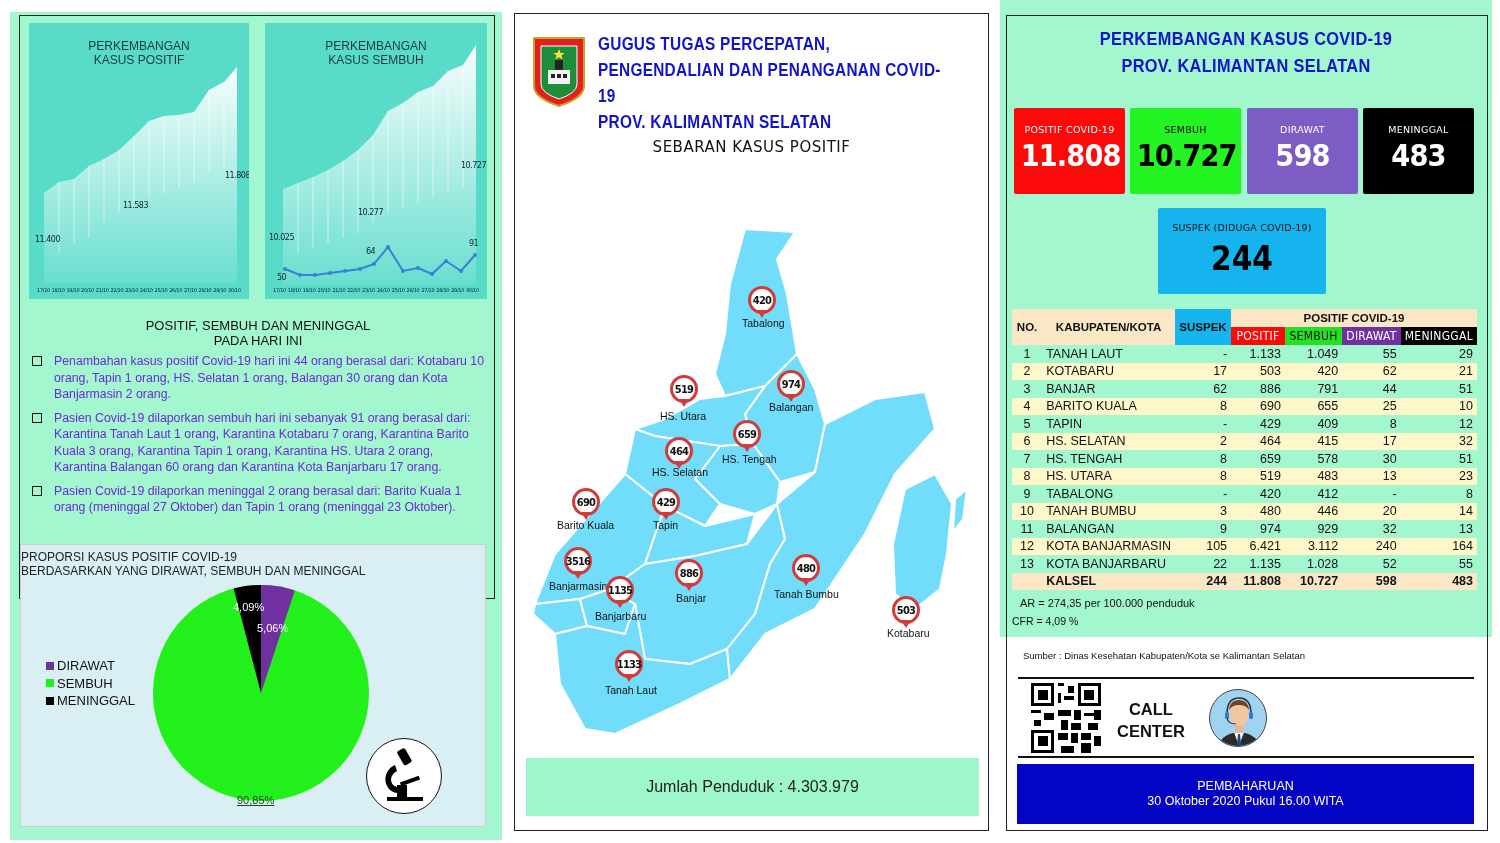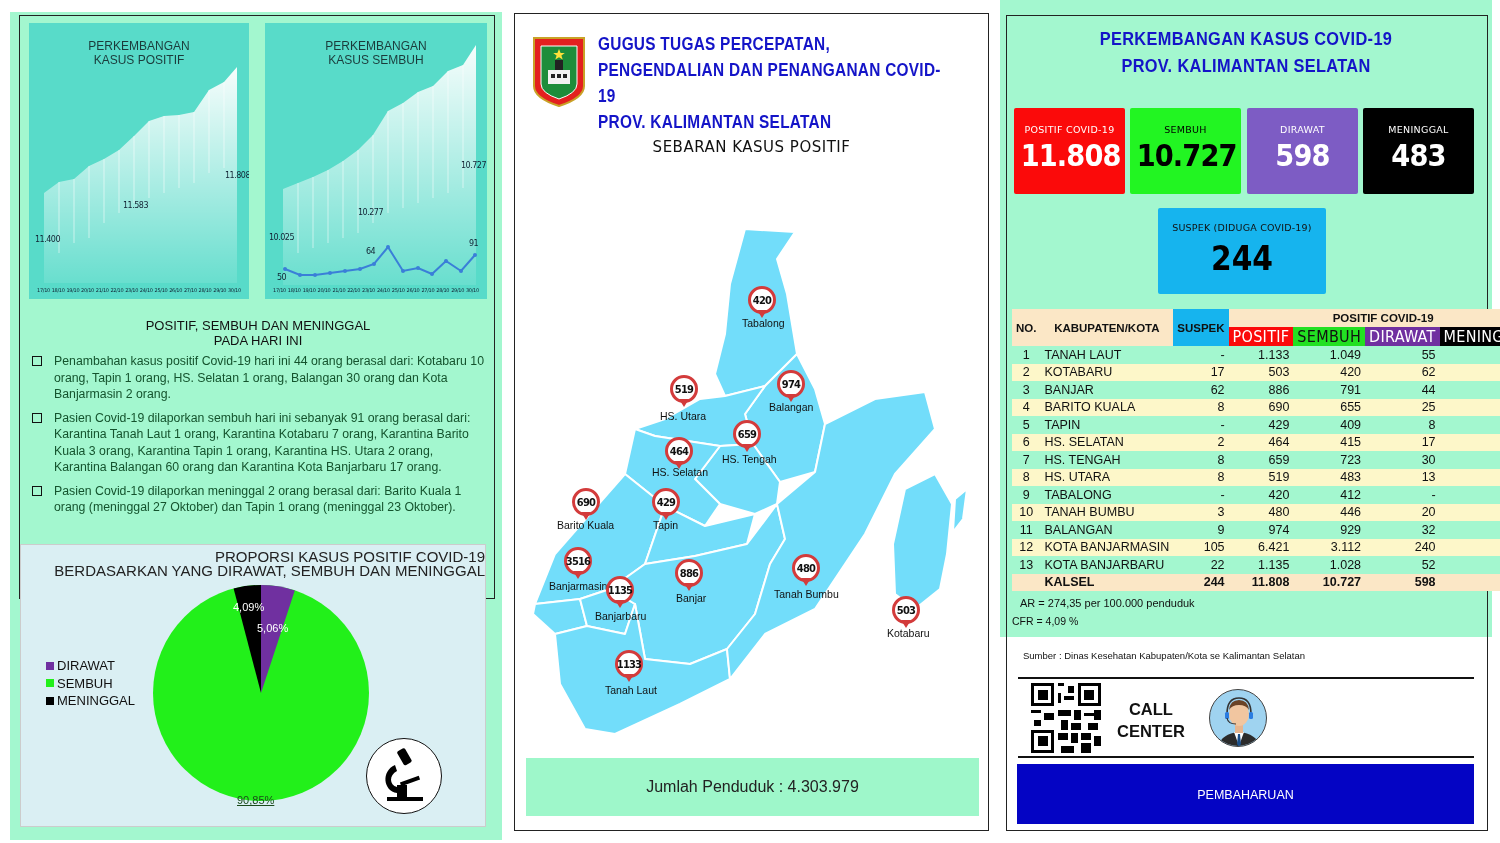--- a/index.html
+++ b/index.html
@@ -12,25 +12,25 @@
   .mini-chart { position: absolute; top: 7px; width: 220px; height: 276px; background: #58dbc9; overflow: hidden; }
   .mini-chart .ct { position: absolute; left: 0; right: 0; top: 16px; text-align: center; font-size: 12px; line-height: 14px; color: #1b3b3b; }
   .mini-chart svg { position: absolute; left: 0; top: 0; }
   .mini-chart .lbl { position: absolute; font-family: "DejaVu Sans", sans-serif; font-size: 8px; color: #123; letter-spacing: -0.5px; }
   .mini-chart .xt { position: absolute; bottom: 6px; left: 8px; right: 8px; display: flex; justify-content: space-between; font-size: 5px; color: #123; font-family: "DejaVu Sans", sans-serif; letter-spacing: -0.3px; }
   .chart-sep { position: absolute; left: 246px; top: 18px; width: 2px; height: 245px; background: #1d3535; }
 
   #today { position: absolute; left: 0; top: 302px; width: 476px; }
   #today .h { text-align: center; font-size: 13px; line-height: 15px; color: #111; margin-bottom: 5px; }
   #today ul { list-style: none; padding: 0 10px 0 12px; }
-  #today li { position: relative; padding-left: 22px; font-size: 12.3px; line-height: 16.5px; margin-bottom: 7px; color: #14532d; }
+  #today li { position: relative; padding-left: 22px; font-size: 12.3px; line-height: 16.5px; margin-bottom: 7px; color: #6d28d9; }
   #today li .box { position: absolute; left: 0; top: 3px; width: 10px; height: 10px; border: 1.6px solid #111; }
 
   #pie-box { position: absolute; left: 0; top: 528px; width: 466px; height: 283px; background: #daeff3; border: 1px solid #ccc; }
-  #pie-box .ph { text-align: right; font-size: 15px; line-height: 14px; margin-top: 5px; color: #222; margin-left: 21px; }
+  #pie-box .ph { text-align: left; font-size: 12px; line-height: 14px; margin-top: 5px; color: #222; }
   #pie-box svg.pie { position: absolute; left: 130px; top: 38px; }
   .legend { position: absolute; left: 25px; top: 112px; font-size: 13px; line-height: 17.5px; color: #111; }
   .legend div { display: flex; align-items: center; }
   .legend span.sw { display: inline-block; width: 8px; height: 8px; margin-right: 3px; }
   .plab { position: absolute; font-size: 11px; color: #fff; }
   .plab.dark { color: #1a4a1a; text-decoration: underline; }
   .micro { position: absolute; left: 345px; top: 193px; width: 76px; height: 76px; border-radius: 50%; border: 1.5px solid #111; background: #fff; }
 
   
   #mid { position: absolute; left: 514px; top: 13px; width: 475px; height: 818px; background: #fff; border: 1px solid #222; }
@@ -52,33 +52,33 @@
   .card .cl { margin-top: 16px; font-size: 9.5px; letter-spacing: 0.3px; font-family: "DejaVu Sans", sans-serif; }
   .card .cv { font-family: "DejaVu Sans", sans-serif; font-weight: bold; font-size: 31px; line-height: 34px; margin-top: 3px; letter-spacing: -1px; transform: scaleX(0.88); }
   #suspek { position: absolute; left: 158px; top: 208px; width: 168px; height: 86px; background: #16b4ee; border-radius: 2px; text-align: center; }
   #suspek .cl { margin-top: 14px; font-size: 9.5px; font-family: "DejaVu Sans", sans-serif; color: #111; letter-spacing: 0.2px; }
   #suspek .cv { font-family: "DejaVu Sans", sans-serif; font-weight: bold; font-size: 33px; margin-top: 6px; color: #000; transform: scaleX(0.9); }
 
   table#tbl { position: absolute; left: 12px; top: 309px; width: 465px; border-collapse: collapse; font-size: 12.5px; }
   #tbl td, #tbl th { padding: 0 4px; height: 17.5px; white-space: nowrap; }
   #tbl thead th { background: #fbe7c6; font-weight: bold; font-size: 11.5px; }
   #tbl th.suspek-h { background: #16b4ee; color: #111; }
-  #tbl .sub-h th { color: #fff; font-weight: normal; font-size: 16px; height: 18px; font-family: "DejaVu Sans Condensed", "DejaVu Sans", sans-serif; letter-spacing: 0.3px; }
+  #tbl .sub-h th { color: #fff; font-weight: normal; font-size: 12px; height: 18px; font-family: "DejaVu Sans Condensed", "DejaVu Sans", sans-serif; letter-spacing: 0.3px; }
   #tbl tbody tr:nth-child(odd) td { background: #a3f7cf; }
   #tbl tbody tr:nth-child(even) td { background: #fdf7c9; }
   #tbl td.num { text-align: right; }
   #tbl td.no { text-align: center; }
   #tbl tr.total td { background: #fbe7c6 !important; font-weight: bold; }
   .note { position: absolute; font-size: 11px; color: #111; }
   .hr { position: absolute; left: 18px; width: 456px; height: 2px; background: #111; }
   .qr { position: absolute; left: 31px; top: 683px; width: 70px; height: 70px; }
   .callc { position: absolute; left: 117px; top: 698px; font-weight: bold; font-size: 16.5px; line-height: 22px; text-align: center; color: #111; }
   .agent { position: absolute; left: 209px; top: 689px; width: 58px; height: 58px; border-radius: 50%; background: #9fd3f0; border: 1.5px solid #444; overflow: hidden; }
   .phones { position: absolute; left: 286px; top: 693px; font-weight: bold; font-size: 20px; line-height: 24px; color: #111; }
-  #upd { position: absolute; left: 17px; top: 764px; width: 457px; height: 60px; background: #0404c4; color: #fff; text-align: center; font-size: 12.5px; line-height: 15px; padding-top: 24px; }
+  #upd { position: absolute; left: 17px; top: 764px; width: 457px; height: 60px; background: #0404c4; color: #fff; text-align: center; font-size: 12.5px; line-height: 15px; padding-top: 15px; }
 </style>
 </head>
 <body>
 
 <div id="left">
   <div class="inner">
 
     <div class="mini-chart" style="left:9px;">
       <svg width="220" height="276" viewBox="0 0 220 276">
         <defs>
@@ -481,21 +481,21 @@
           <td class="num">464</td>
           <td class="num">415</td>
           <td class="num">17</td>
           <td class="num">32</td>
         </tr>
       <tr>
           <td class="no">7</td>
           <td>HS. TENGAH</td>
           <td class="num">8</td>
           <td class="num">659</td>
-          <td class="num">723</td>
+          <td class="num">578</td>
           <td class="num">30</td>
           <td class="num">51</td>
         </tr>
       <tr>
           <td class="no">8</td>
           <td>HS. UTARA</td>
           <td class="num">8</td>
           <td class="num">519</td>
           <td class="num">483</td>
           <td class="num">13</td>
@@ -617,14 +617,15 @@
       <rect x="39" y="22" width="4" height="7" rx="1.5" fill="#2a7de1"></rect>
       <path d="M17,28 Q18,34 26,34" fill="none" stroke="#333" stroke-width="1.2"></path>
     </svg>
   </div>
 
 
   <div class="hr" style="top:756px;"></div>
 
   <div id="upd">
     <div>PEMBAHARUAN</div>
+    <div>30 Oktober 2020 Pukul 16.00 WITA</div>
   </div>
 </div>
 
 </body></html>

